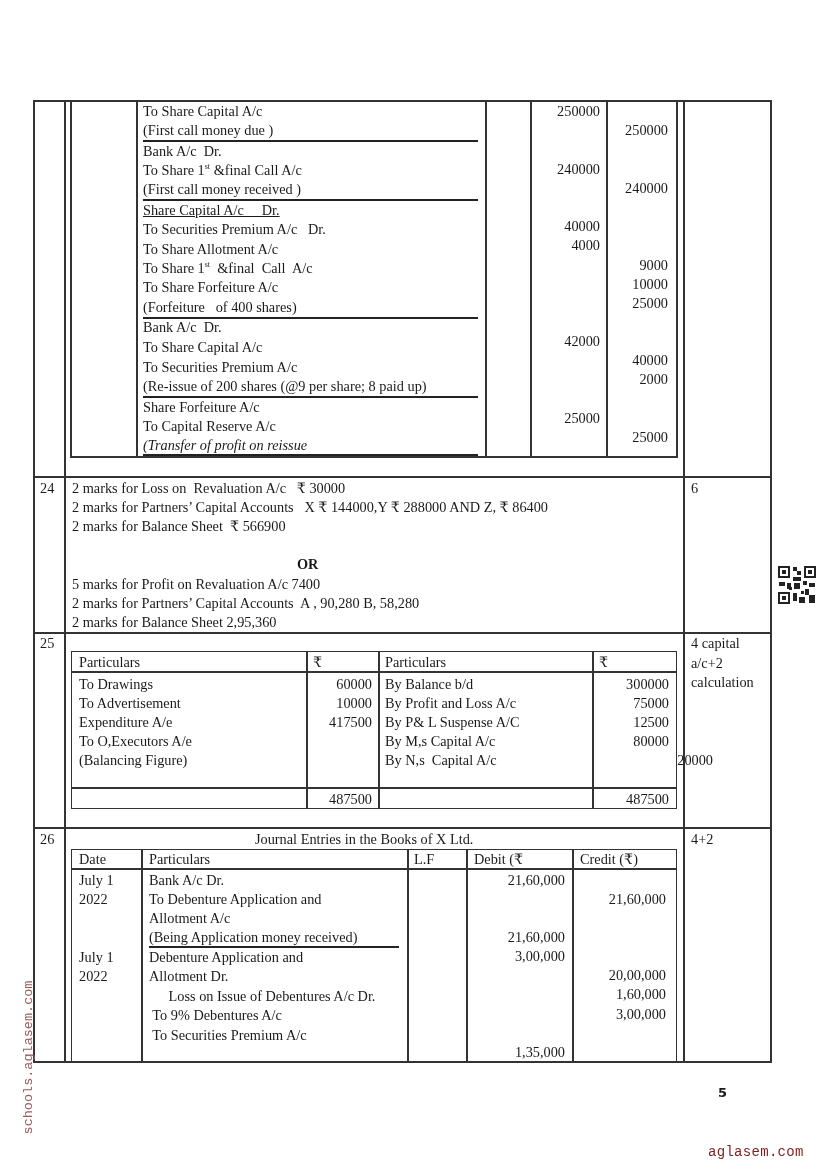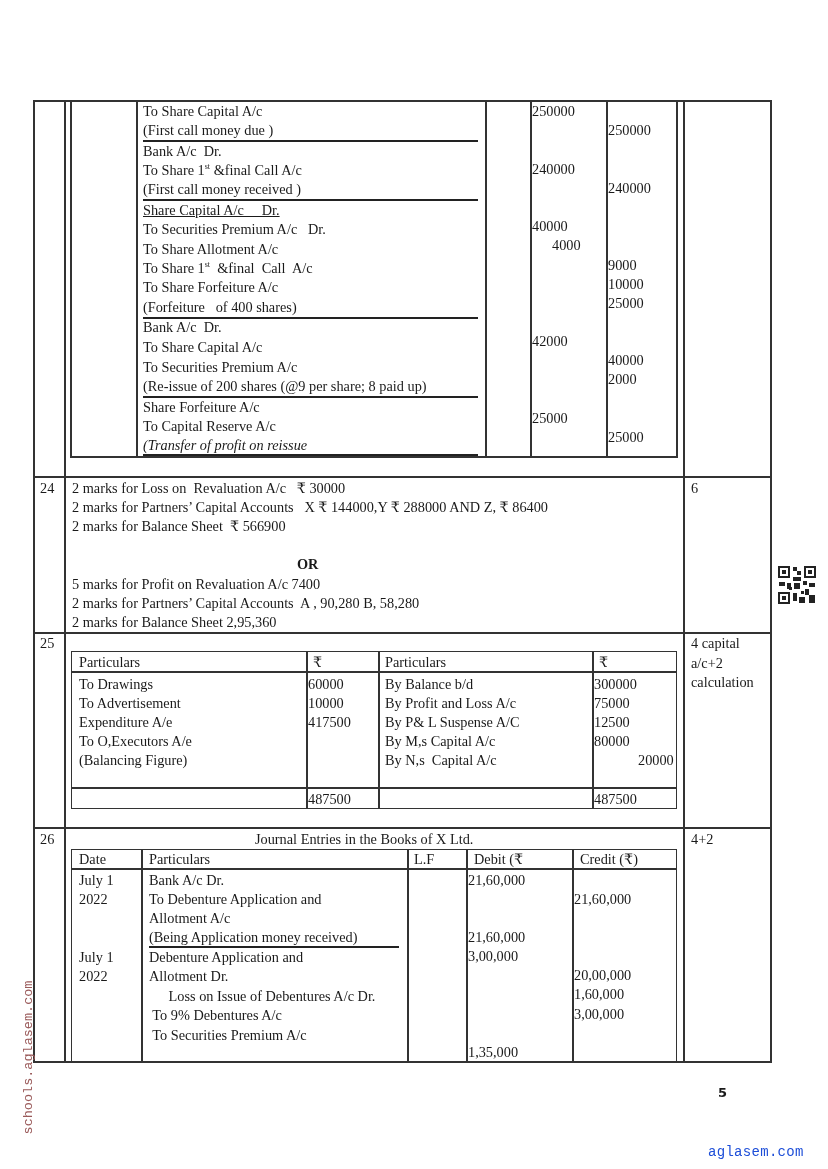--- a/index.html
+++ b/index.html
@@ -1,21 +1,21 @@
 <!DOCTYPE html>
 <html><head>
 <meta charset="utf-8">
 <style>
   html, body { margin:0; padding:0; background:#fff; }
   body { width:828px; height:1169px; position:relative; overflow:hidden;
          font-family:"Liberation Serif", "DejaVu Serif", serif; color:#1a1a1a; font-size:14px; }
   .abs { position:absolute; }
   .line { position:absolute; background:#333; }
   .t { position:absolute; white-space:pre; line-height:19.5px; font-size:14.3px; }
-  .num { position:absolute; white-space:pre; line-height:19.5px; font-size:14.3px; }
+  .num { position:absolute; text-align:right; white-space:pre; line-height:19.5px; font-size:14.3px; }
   .ul { position:absolute; height:1.5px; background:#222; }
   .box { position:absolute; border:1.5px solid #333; box-sizing:border-box; }
   .mono { font-family:"Liberation Mono","DejaVu Sans Mono",monospace; }
   .qr { position:absolute; left:777px; top:565px; width:40px; height:40px; }
 </style>
 </head>
 <body>
 
 <div class="line" style="left:33px;top:100px;width:739px;height:2px;"></div>
 <div class="line" style="left:33px;top:100px;width:2px;height:963px;"></div>
@@ -50,21 +50,21 @@
   <div class="num" style="left:608px;width:60px;top:179px;">240000</div>
 
   <div class="t" style="left:143px;top:201px;text-decoration:underline;">Share Capital A/c     Dr.</div>
   <div class="t" style="left:143px;top:220px;">To Securities Premium A/c   Dr.</div>
   <div class="t" style="left:143px;top:240px;">To Share Allotment A/c</div>
   <div class="t" style="left:143px;top:259px;">To Share 1<sup style="font-size:8px;line-height:0;">st</sup>  &amp;final  Call  A/c</div>
   <div class="t" style="left:143px;top:278px;font-family:Liberation Serif, serif;">To Share Forfeiture A/c</div>
   <div class="t" style="left:143px;top:298px;">(Forfeiture   of 400 shares)</div>
   <div class="ul" style="left:143px;top:317px;width:335px;"></div>
   <div class="num" style="left:532px;width:68px;top:217px;">40000</div>
-  <div class="num" style="left:532px;width:68px;top:236px;margin-left:20px;">4000</div>
+  <div class="num" style="left:532px;width:68px;top:236px;">4000</div>
   <div class="num" style="left:608px;width:60px;top:256px;">9000</div>
   <div class="num" style="left:608px;width:60px;top:275px;">10000</div>
   <div class="num" style="left:608px;width:60px;top:294px;">25000</div>
 
   <div class="t" style="left:143px;top:318px;">Bank A/c  Dr.</div>
   <div class="t" style="left:143px;top:338px;">To Share Capital A/c</div>
   <div class="t" style="left:143px;top:358px;">To Securities Premium A/c</div>
   <div class="t" style="left:143px;top:377px;">(Re-issue of 200 shares (@9 per share; 8 paid up)</div>
   <div class="ul" style="left:143px;top:396px;width:335px;"></div>
   <div class="num" style="left:532px;width:68px;top:332px;">42000</div>
@@ -169,21 +169,21 @@
   <div class="num" style="left:468px;width:97px;top:947px;">3,00,000</div>
   <div class="num" style="left:468px;width:97px;top:1043px;">1,35,000</div>
 
   <div class="num" style="left:574px;width:92px;top:890px;">21,60,000</div>
   <div class="num" style="left:574px;width:92px;top:966px;">20,00,000</div>
   <div class="num" style="left:574px;width:92px;top:985px;">1,60,000</div>
   <div class="num" style="left:574px;width:92px;top:1005px;">3,00,000</div>
 </div>
 
 <div class="abs" style="left:718px;top:1085px;font-family:'DejaVu Sans',sans-serif;font-weight:bold;font-size:13px;">5</div>
-<div class="abs mono" style="left:708px;top:1144px;font-size:14px;color:#1d4ed8;letter-spacing:0.3px;">aglasem.com</div>
+<div class="abs mono" style="left:708px;top:1144px;font-size:14px;color:#7f1d1d;letter-spacing:0.3px;">aglasem.com</div>
 <div class="abs mono" style="left:-52px;top:1050px;width:160px;font-size:13.5px;color:#9a5a5a;transform:rotate(-90deg);transform-origin:center;text-align:center;">schools.aglasem.com</div>
 
 <svg class="qr" viewBox="0 0 10 10" shape-rendering="crispEdges">
   <rect x="0" y="0" width="10" height="10" fill="#fff"></rect>
   <rect x="0.3" y="0.3" width="3" height="3" fill="#222"></rect>
     <rect x="0.8" y="0.8" width="2" height="2" fill="#fff"></rect>
     <rect x="1.3" y="1.3" width="1" height="1" fill="#222"></rect>
   <rect x="6.7" y="0.3" width="3" height="3" fill="#222"></rect>
     <rect x="7.2" y="0.8" width="2" height="2" fill="#fff"></rect>
     <rect x="7.7" y="1.3" width="1" height="1" fill="#222"></rect>

